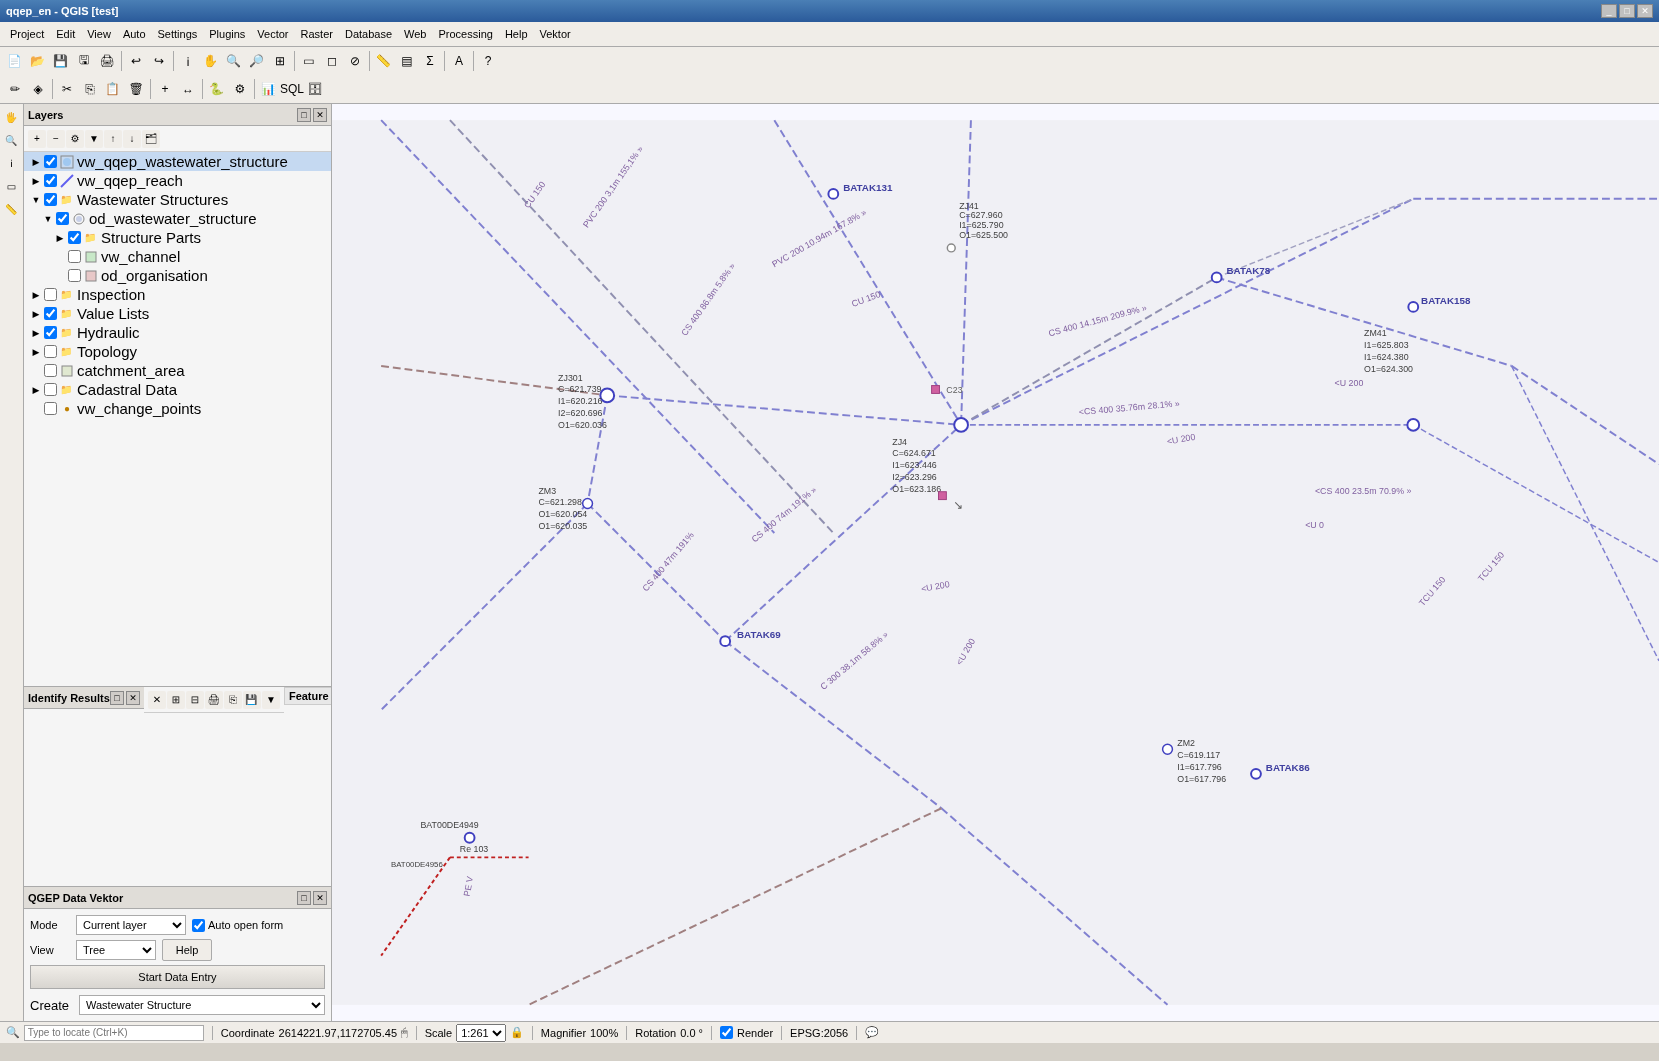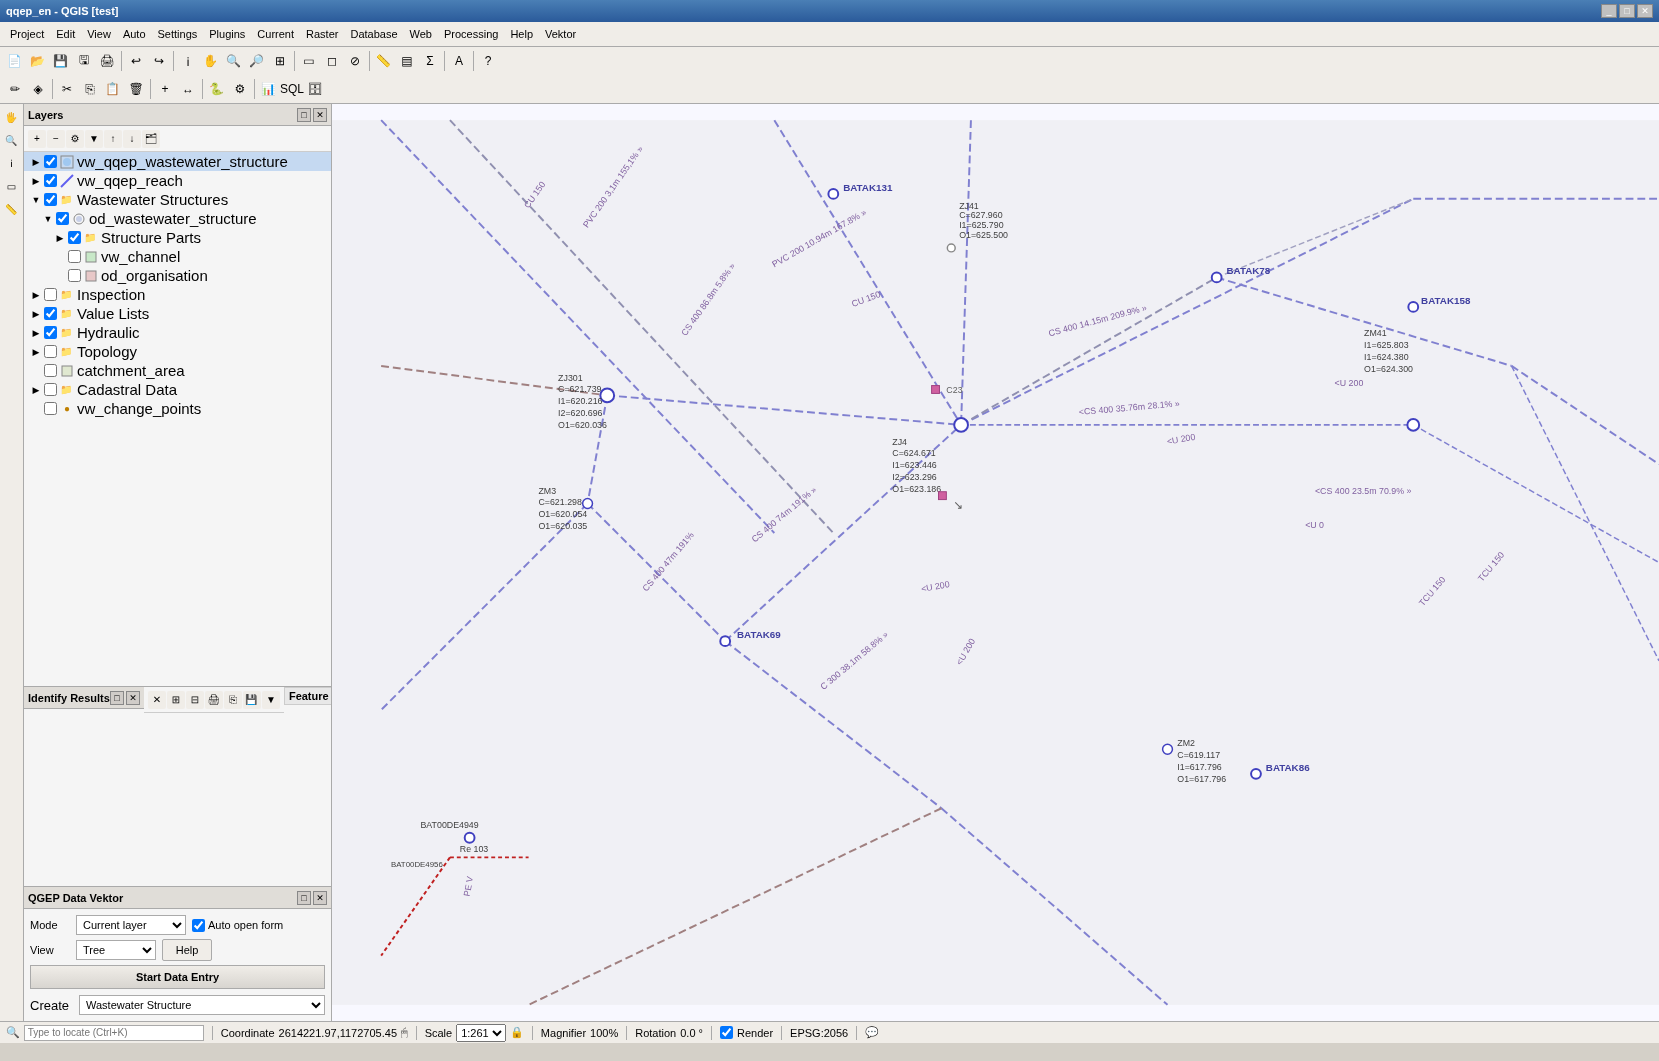--- a/index.html
+++ b/index.html
@@ -105,21 +105,21 @@
     .data-entry-panel {
       border-top: 1px solid #aaa;
     }
     .data-entry-content { padding: 6px; }
     .mode-row { display: flex; align-items: center; margin-bottom: 4px; gap: 6px; }
     .mode-label { font-size: 11px; min-width: 40px; }
     .mode-select { font-size: 11px; height: 20px; border: 1px solid #aaa; background: white; padding: 0 2px; }
     .auto-open { display: flex; align-items: center; gap: 3px; font-size: 11px; }
     .start-btn {
       width: 100%; height: 24px; background: linear-gradient(to bottom, #f0ede8, #d8d5d0);
-      border: 1px solid #aaa; cursor: pointer; font-size: 11px; font-weight: bold;
+      border: 1px solid #aaa; cursor: pointer; font-size: 11px; font-weight: normal;
     }
     .create-row { display: flex; align-items: center; margin-top: 6px; gap: 4px; }
     .create-label { font-size: 13px; min-width: 45px; }
     .create-select { font-size: 11px; height: 20px; border: 1px solid #aaa; background: white; padding: 0 2px; flex: 1; }
 
     
     .map-area {
       flex: 1;
       background: #f8f8ff;
       position: relative;
@@ -167,21 +167,21 @@
   </div>
 </div>
 
 <div class="menu-bar">
   <span class="menu-item">Project</span>
   <span class="menu-item">Edit</span>
   <span class="menu-item">View</span>
   <span class="menu-item">Auto</span>
   <span class="menu-item">Settings</span>
   <span class="menu-item">Plugins</span>
-  <span class="menu-item">Current</span>
+  <span class="menu-item">Vector</span>
   <span class="menu-item">Raster</span>
   <span class="menu-item">Database</span>
   <span class="menu-item">Web</span>
   <span class="menu-item">Processing</span>
   <span class="menu-item">Help</span>
   <span class="menu-item">Vektor</span>
 </div>
 
 <div class="toolbar-area">
   <div class="toolbar-row">

